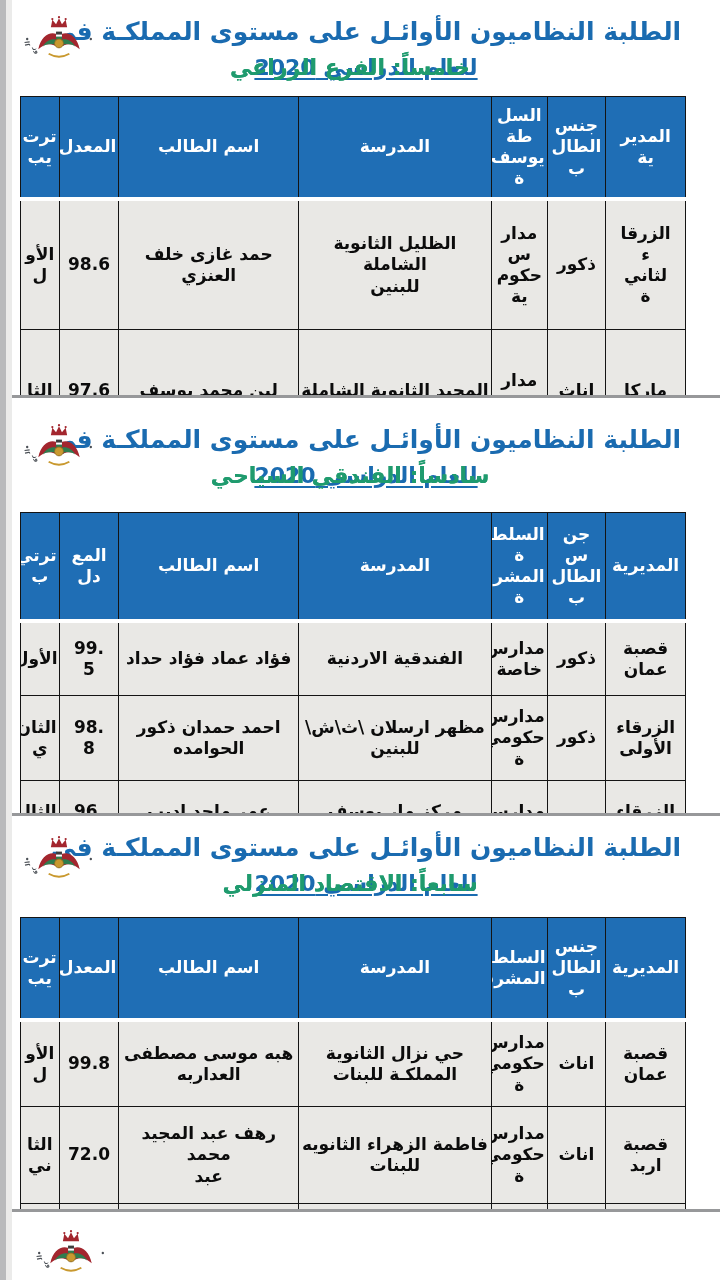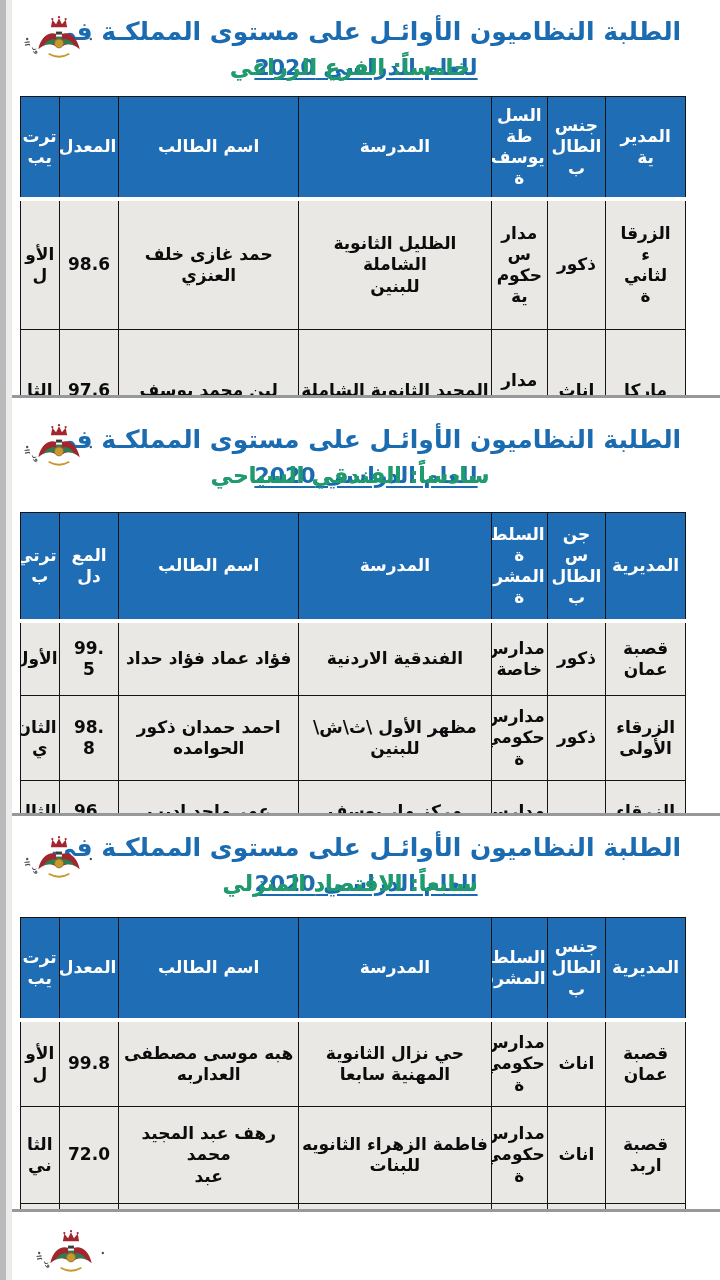--- a/index.html
+++ b/index.html
@@ -229,21 +229,21 @@
 5</td>
         <td>الأول</td>
       </tr>
       <tr class="data r1">
         <td>الزرقاء
 الأولى</td>
         <td>ذكور</td>
         <td>مدارس
 حكومي
 ة</td>
-        <td>مظهر الأول \ث\ش\
+        <td>مظهر ارسلان \ث\ش\
 للبنين</td>
         <td>احمد حمدان ذكور
 الحوامده</td>
         <td class="num">98.
 8</td>
         <td>الثان
 ي</td>
       </tr>
       <tr class="data r2">
         <td>الزرقاء
@@ -301,21 +301,21 @@
 يب</td>
       </tr>
       <tr class="data r0">
         <td>قصبة
 عمان</td>
         <td>اناث</td>
         <td>مدارس
 حكومي
 ة</td>
         <td>حي نزال الثانوية
-المهنية سابعا</td>
+المملكـة للبنات</td>
         <td>هبه موسى مصطفى
 العداربه</td>
         <td class="num">99.8</td>
         <td>الأو
 ل</td>
       </tr>
       <tr class="data r1">
         <td>قصبة
 اربد</td>
         <td>اناث</td>

